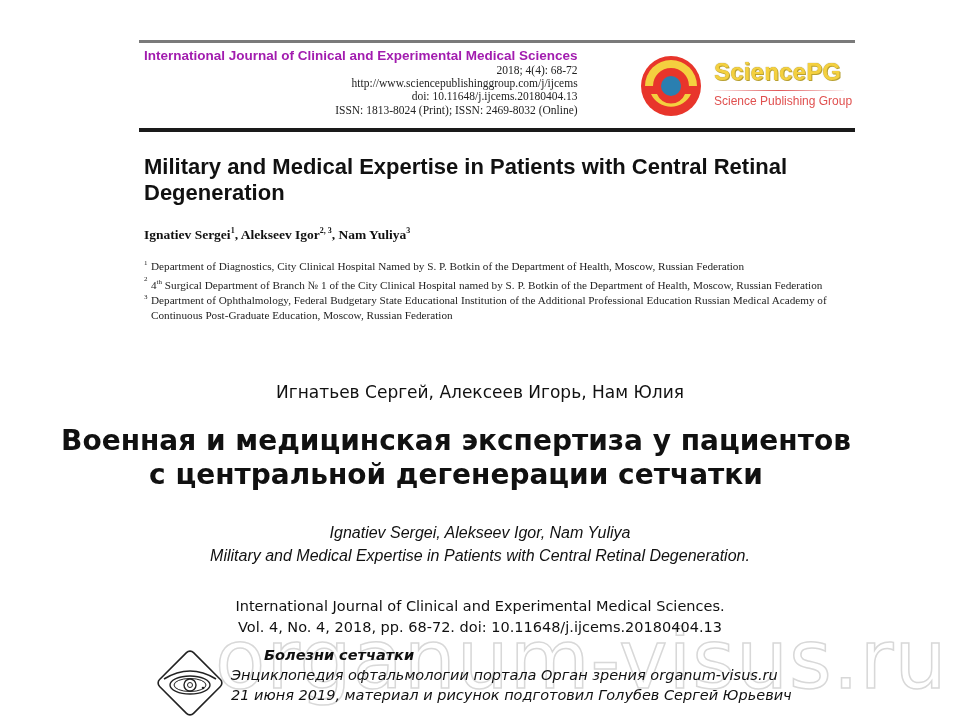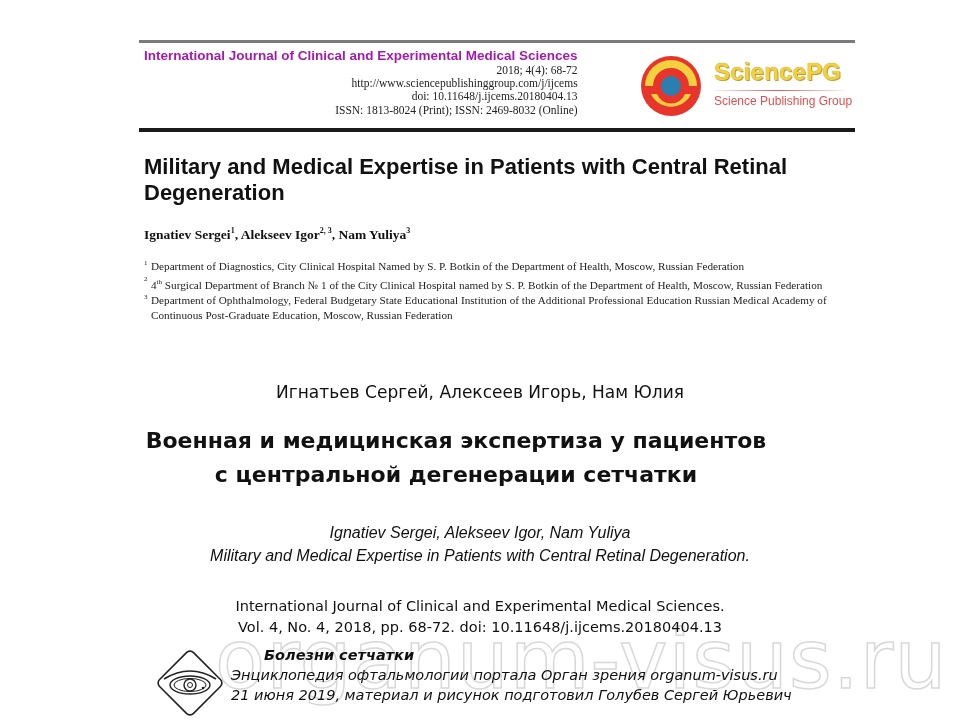--- a/index.html
+++ b/index.html
@@ -16,21 +16,21 @@
     .pub-divider { position: absolute; left: 75px; top: 40px; width: 130px; height: 1px; background: linear-gradient(90deg, rgba(230,90,90,0.1), #e05a5a, rgba(230,90,90,0.1)); }
     .pub-sub { position: absolute; left: 75px; top: 44px; font-family: "Liberation Sans", sans-serif; font-size: 12px; color: #e0504f; }
     .en-title { position: absolute; left: 144px; top: 154px; width: 690px; font-family: "Liberation Sans", sans-serif; font-weight: bold; font-size: 22px; line-height: 26px; color: #111; }
     .en-authors { position: absolute; left: 144px; top: 226px; font-family: "Liberation Serif", serif; font-weight: bold; font-size: 13.5px; color: #111; }
     .en-authors sup { font-size: 8px; }
     .affiliations { position: absolute; left: 144px; top: 259px; width: 700px; font-family: "Liberation Serif", serif; font-size: 11.2px; line-height: 15.5px; color: #222; }
     .aff { position: relative; padding-left: 7px; }
     .aff sup { position: absolute; left: 0; top: -3px; font-size: 7px; }
     .aff .th { font-size: 7px; vertical-align: super; }
     .ru-authors { position: absolute; left: 0; top: 382px; width: 960px; text-align: center; font-family: "DejaVu Sans", sans-serif; font-size: 17px; color: #111; }
-    .ru-title { position: absolute; left: 0; top: 424px; width: 912px; text-align: center; font-family: "DejaVu Sans", sans-serif; font-weight: bold; font-size: 22px; line-height: 34px; color: #111; }
+    .ru-title { position: absolute; left: 0; top: 424px; width: 912px; text-align: center; font-family: "DejaVu Sans", sans-serif; font-weight: bold; font-size: 28px; line-height: 34px; color: #111; }
     .cite-block { position: absolute; left: 0; top: 521px; width: 960px; text-align: center; font-family: Liberation Sans, sans-serif; font-style: italic; font-size: 16px; line-height: 23px; color: #111; }
     .journal-cite { position: absolute; left: 0; top: 596px; width: 960px; text-align: center; font-family: "DejaVu Sans", sans-serif; font-size: 14.5px; line-height: 21px; color: #111; }
     .watermark { position: absolute; left: 215px; top: 612px; font-family: "DejaVu Sans", sans-serif; font-size: 82px; color: transparent; -webkit-text-stroke: 1.5px #d8d8d8; letter-spacing: 1px; white-space: nowrap; }
     .footer-logo { position: absolute; left: 150px; top: 643px; width: 80px; height: 80px; }
     .footer-text { position: absolute; left: 231px; top: 645px; font-family: "DejaVu Sans", sans-serif; font-style: italic; font-size: 14.5px; line-height: 20px; color: #111; white-space: nowrap; }
     .footer-text .section { font-weight: bold; padding-left: 33px; }
   </style>
 </head>
 <body>
 

